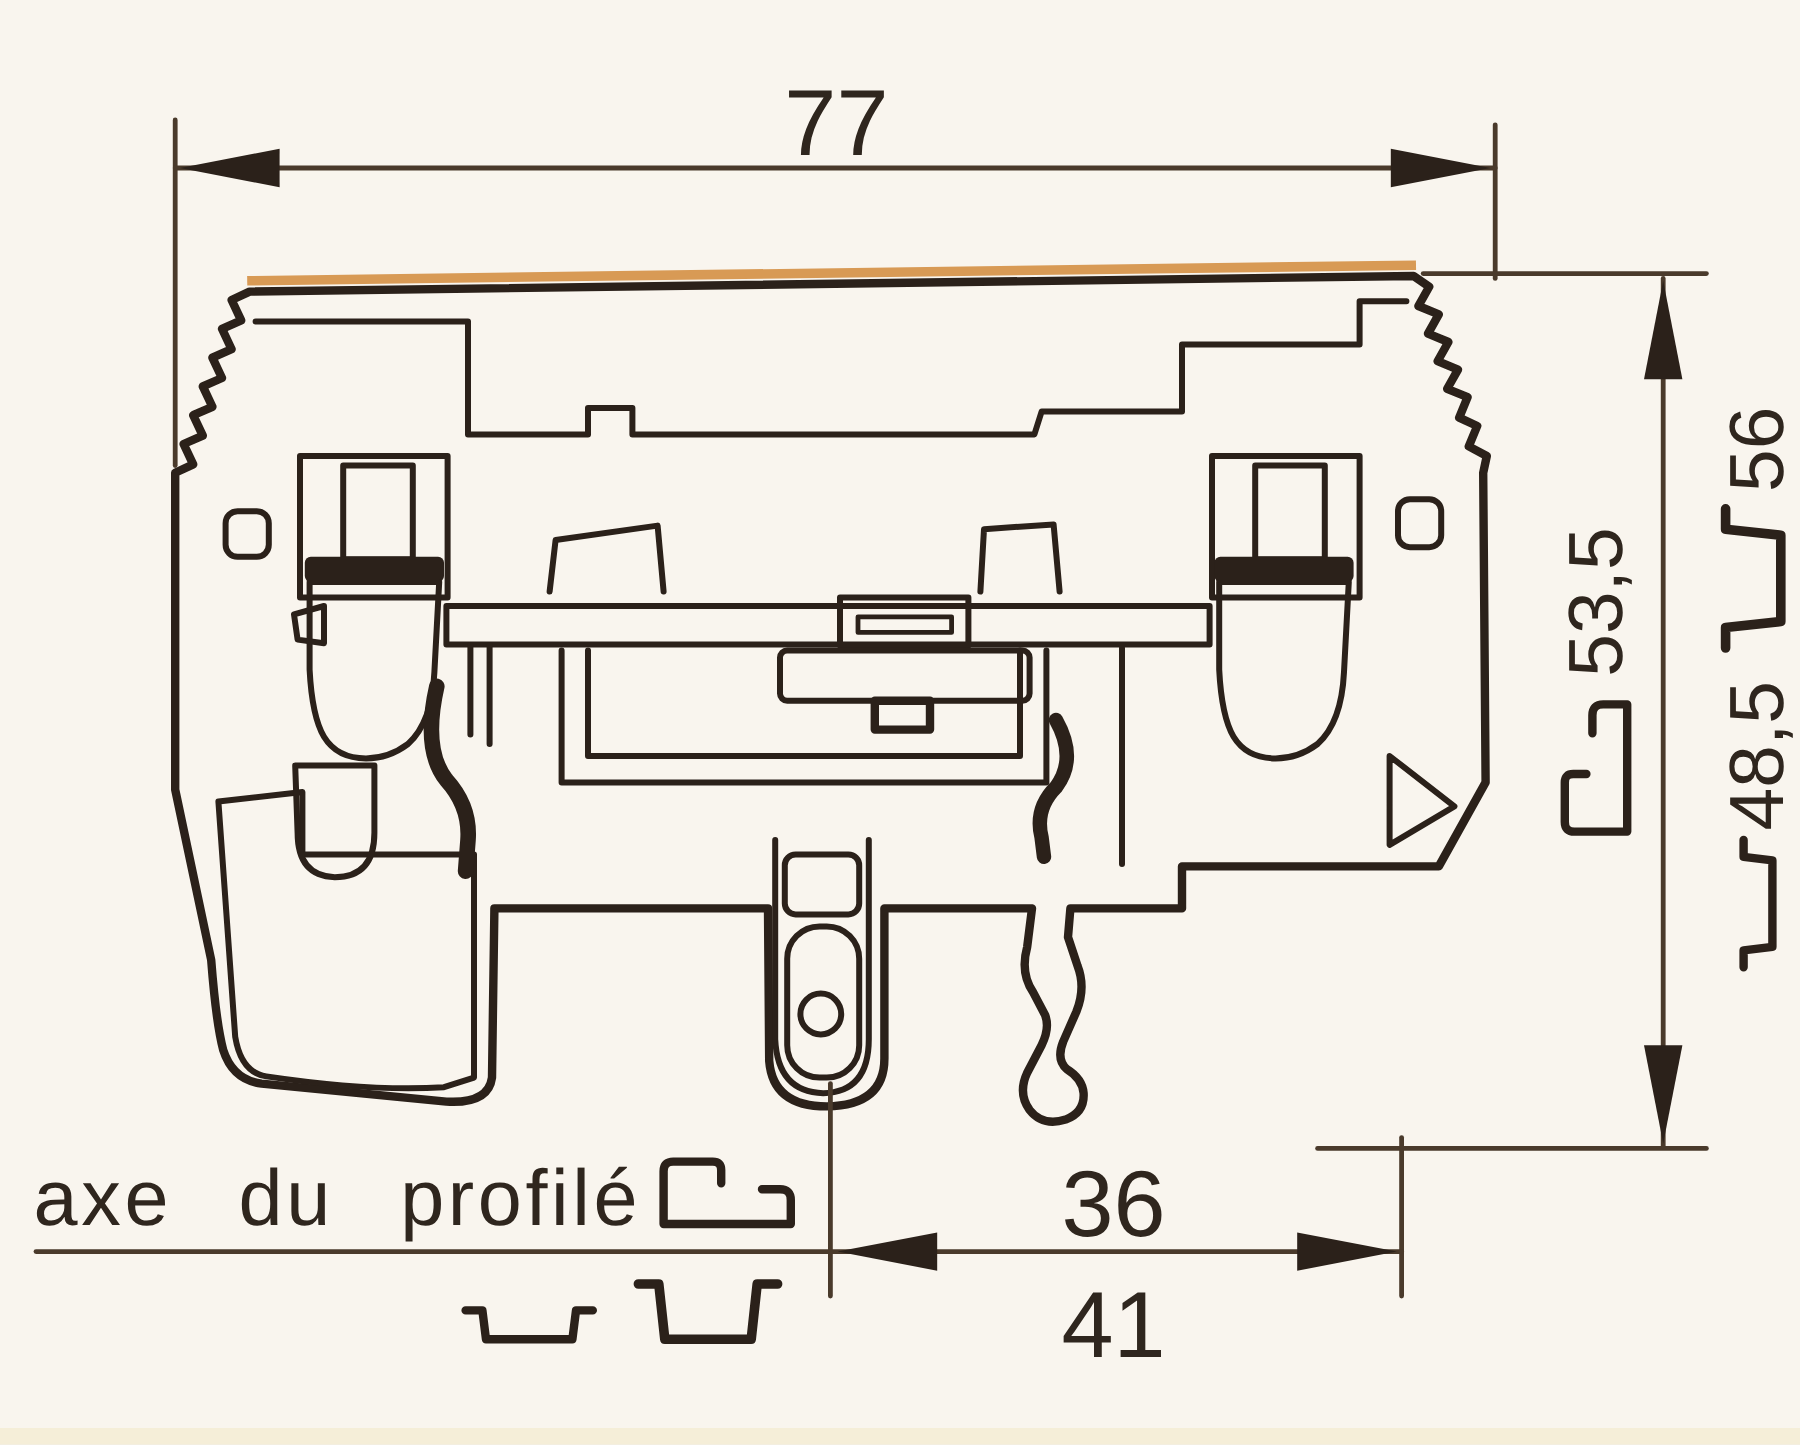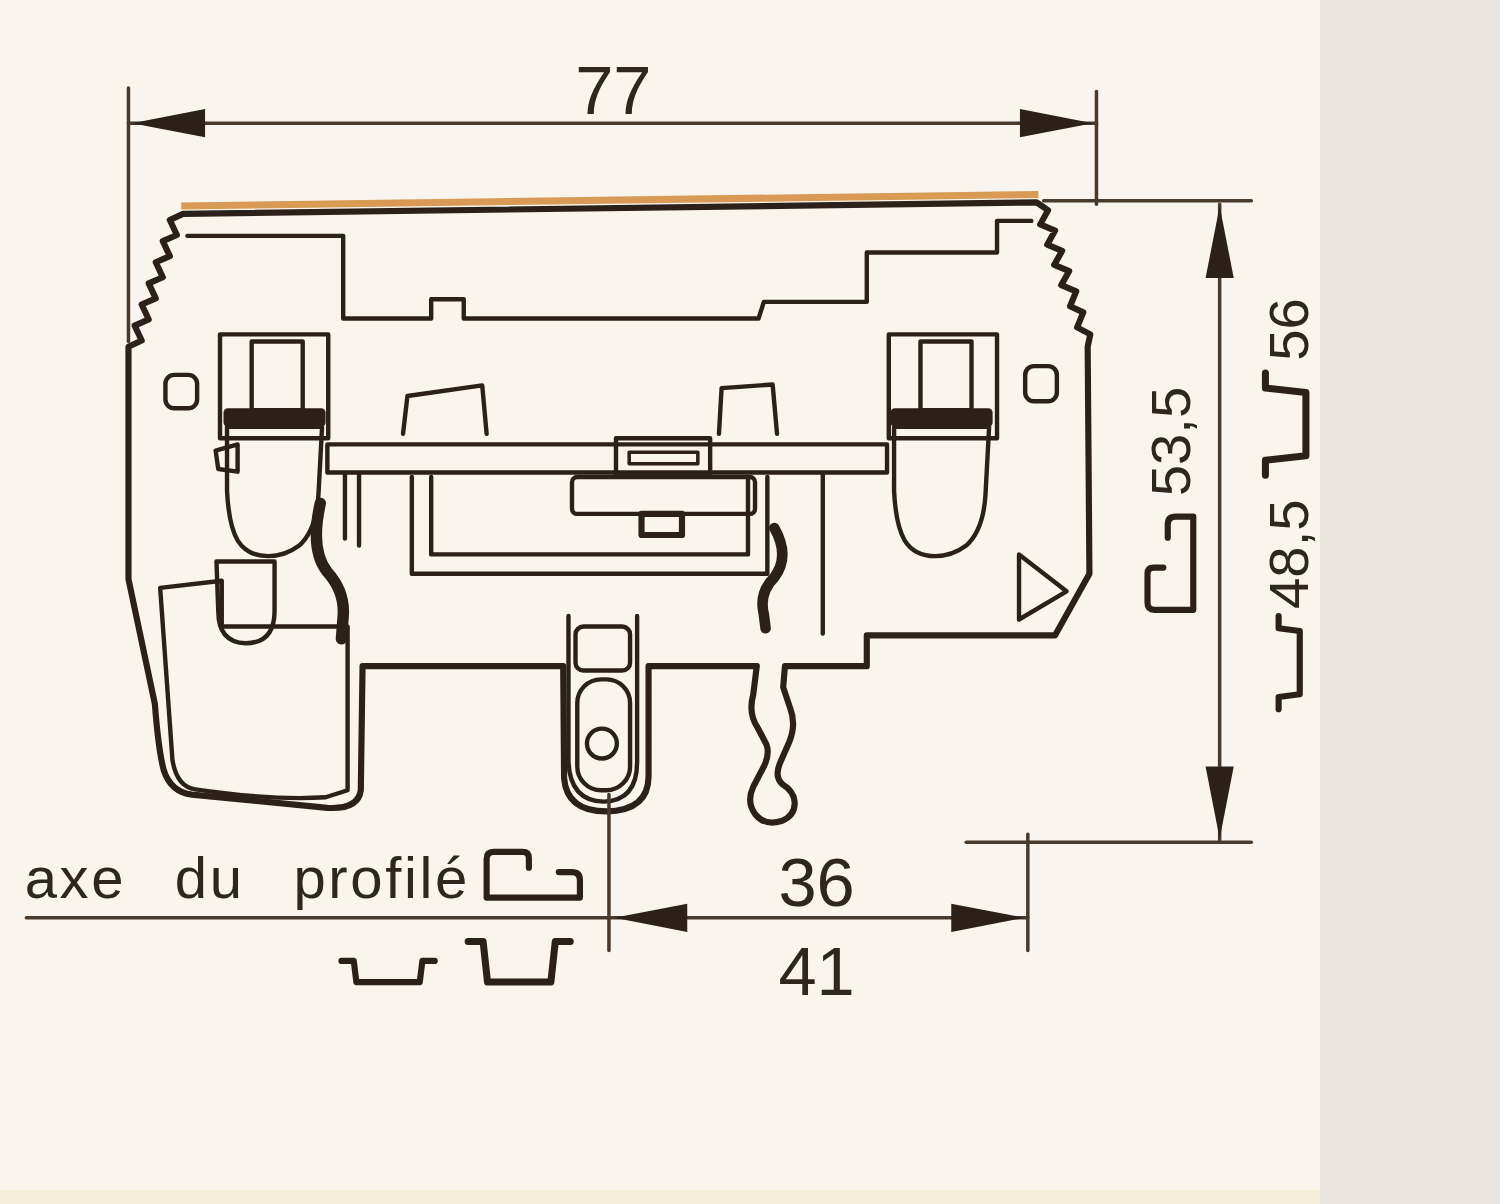--- a/index.html
+++ b/index.html
@@ -1,17 +1,17 @@
 <!DOCTYPE html>
 <html><head>
 <meta charset="utf-8">
 <style>
   html,body { margin:0; padding:0; background:#e8e4dd; }
   .stage {
-    position:relative; width:1320px; height:1204px;
+    position:relative; width:1500px; height:1204px;
     background:#f9f5ee; overflow:hidden;
     font-family:"Liberation Sans", sans-serif;
   }
   svg.draw { position:absolute; inset:0; }
   .ink  { stroke:#2b211a; fill:none; stroke-width:5; stroke-linejoin:round; stroke-linecap:round; }
   .ink7 { stroke-width:7; }
   .ink4 { stroke-width:4; }
   .dim  { stroke:#4a3a2b; stroke-width:4; fill:none; stroke-linecap:round; }
   .arrow { fill:#2b211a; stroke:none; }
   .dimtext   { fill:#2f261e; font-size:78px; font-family:"Liberation Sans", sans-serif; }

